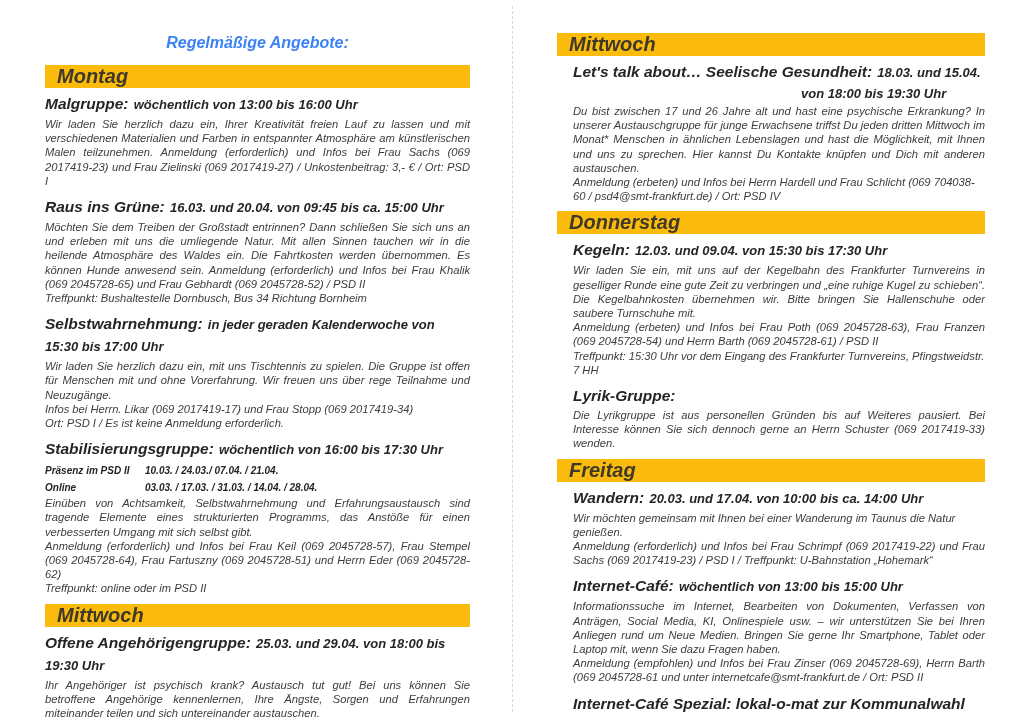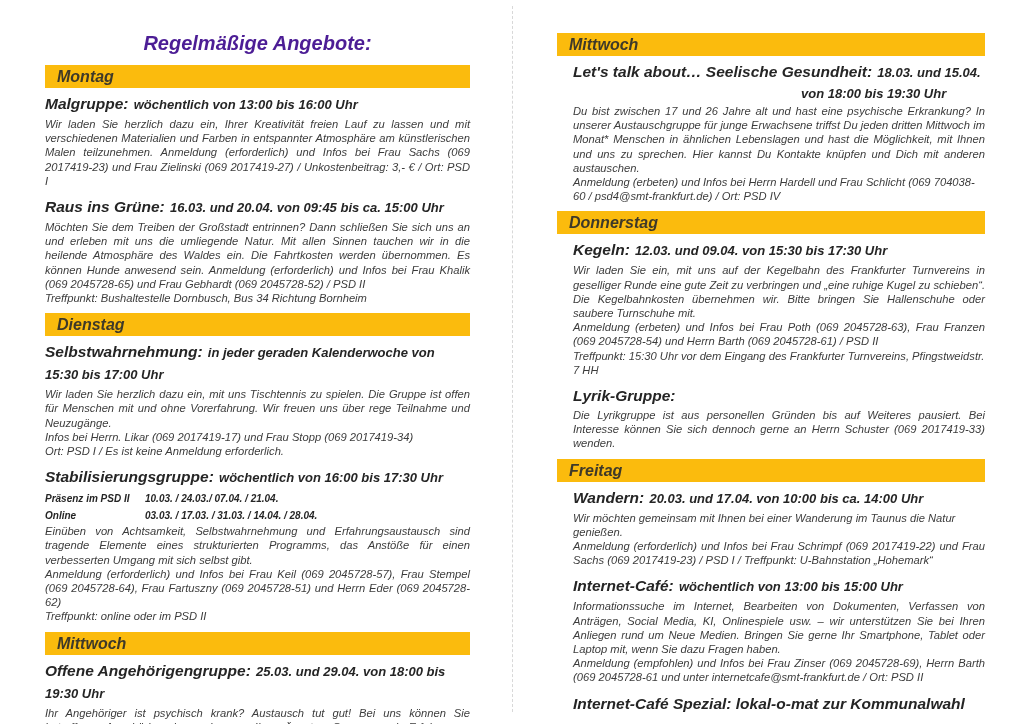--- a/index.html
+++ b/index.html
@@ -16,30 +16,30 @@
   .page-left  { padding: 33px 42px 0 45px; }
   .page-right { padding: 33px 39px 0 45px; }
 
   .fold {
     position: absolute; left: 512px; top: 6px; bottom: 12px; width: 0;
     border-left: 1px dashed #d8d8d8;
   }
 
   .doc-title {
     margin: 0 0 12px 0;
-    font-size: 20px; line-height: 20px;
+    font-size: 16px; line-height: 20px;
     font-weight: bold; font-style: italic;
-    text-align: center; color: #4c1d95;
+    text-align: center; color: #3b82f6;
   }
 
   .day-bar {
     background: #FBBB0D;
     height: 23px; line-height: 23px;
     padding-left: 12px;
-    font-size: 16px; font-weight: bold; font-style: italic;
+    font-size: 20px; font-weight: bold; font-style: italic;
     color: #3e3929;
   }
 
   .event { margin: 5px 0 8px 0; }
   .page-left  .event { }
   .page-right .event { margin-left: 16px; }
 
   .ev-h { margin: 0 0 2px 0; line-height: 20px; }
   .ev-name {
     font-size: 15.5px; font-weight: bold; font-style: italic; color: #252525;
@@ -83,23 +83,20 @@
       <h3 class="ev-h"><span class="ev-name">Malgruppe:</span> <span class="ev-time">wöchentlich von 13:00 bis 16:00 Uhr</span></h3>
       <p class="para justify">Wir laden Sie herzlich dazu ein, Ihrer Kreativität freien Lauf zu lassen und mit verschiedenen Materialien und Farben in entspannter Atmosphäre am künstlerischen Malen teilzunehmen. Anmeldung (erforderlich) und Infos bei Frau Sachs (069 2017419-23) und Frau Zielinski (069 2017419-27) / Unkostenbeitrag: 3,- € / Ort: PSD I</p>
     </article>
 
     <article class="event">
       <h3 class="ev-h"><span class="ev-name">Raus ins Grüne:</span> <span class="ev-time">16.03. und 20.04. von 09:45 bis ca. 15:00 Uhr</span></h3>
       <p class="para justify">Möchten Sie dem Treiben der Großstadt entrinnen? Dann schließen Sie sich uns an und erleben mit uns die umliegende Natur. Mit allen Sinnen tauchen wir in die heilende Atmosphäre des Waldes ein. Die Fahrtkosten werden übernommen. Es können Hunde anwesend sein. Anmeldung (erforderlich) und Infos bei Frau Khalik (069 2045728-65) und Frau Gebhardt (069 2045728-52) / PSD II</p>
       <p class="para">Treffpunkt: Bushaltestelle Dornbusch, Bus 34 Richtung Bornheim</p>
     </article>
 
-    <div class="day-bar">
-      <span>Dienstag</span>
-    </div>
 
     <article class="event">
       <h3 class="ev-h"><span class="ev-name">Selbstwahrnehmung:</span> <span class="ev-time">in jeder geraden Kalenderwoche von 15:30 bis 17:00 Uhr</span></h3>
       <p class="para justify">Wir laden Sie herzlich dazu ein, mit uns Tischtennis zu spielen. Die Gruppe ist offen für Menschen mit und ohne Vorerfahrung. Wir freuen uns über rege Teilnahme und Neuzugänge.</p>
       <p class="para">Infos bei Herrn. Likar (069 2017419-17) und Frau Stopp (069 2017419-34)</p>
       <p class="para">Ort: PSD I / Es ist keine Anmeldung erforderlich.</p>
     </article>
 
     <article class="event">
       <h3 class="ev-h"><span class="ev-name">Stabilisierungsgruppe:</span> <span class="ev-time">wöchentlich von 16:00 bis 17:30 Uhr</span></h3>

